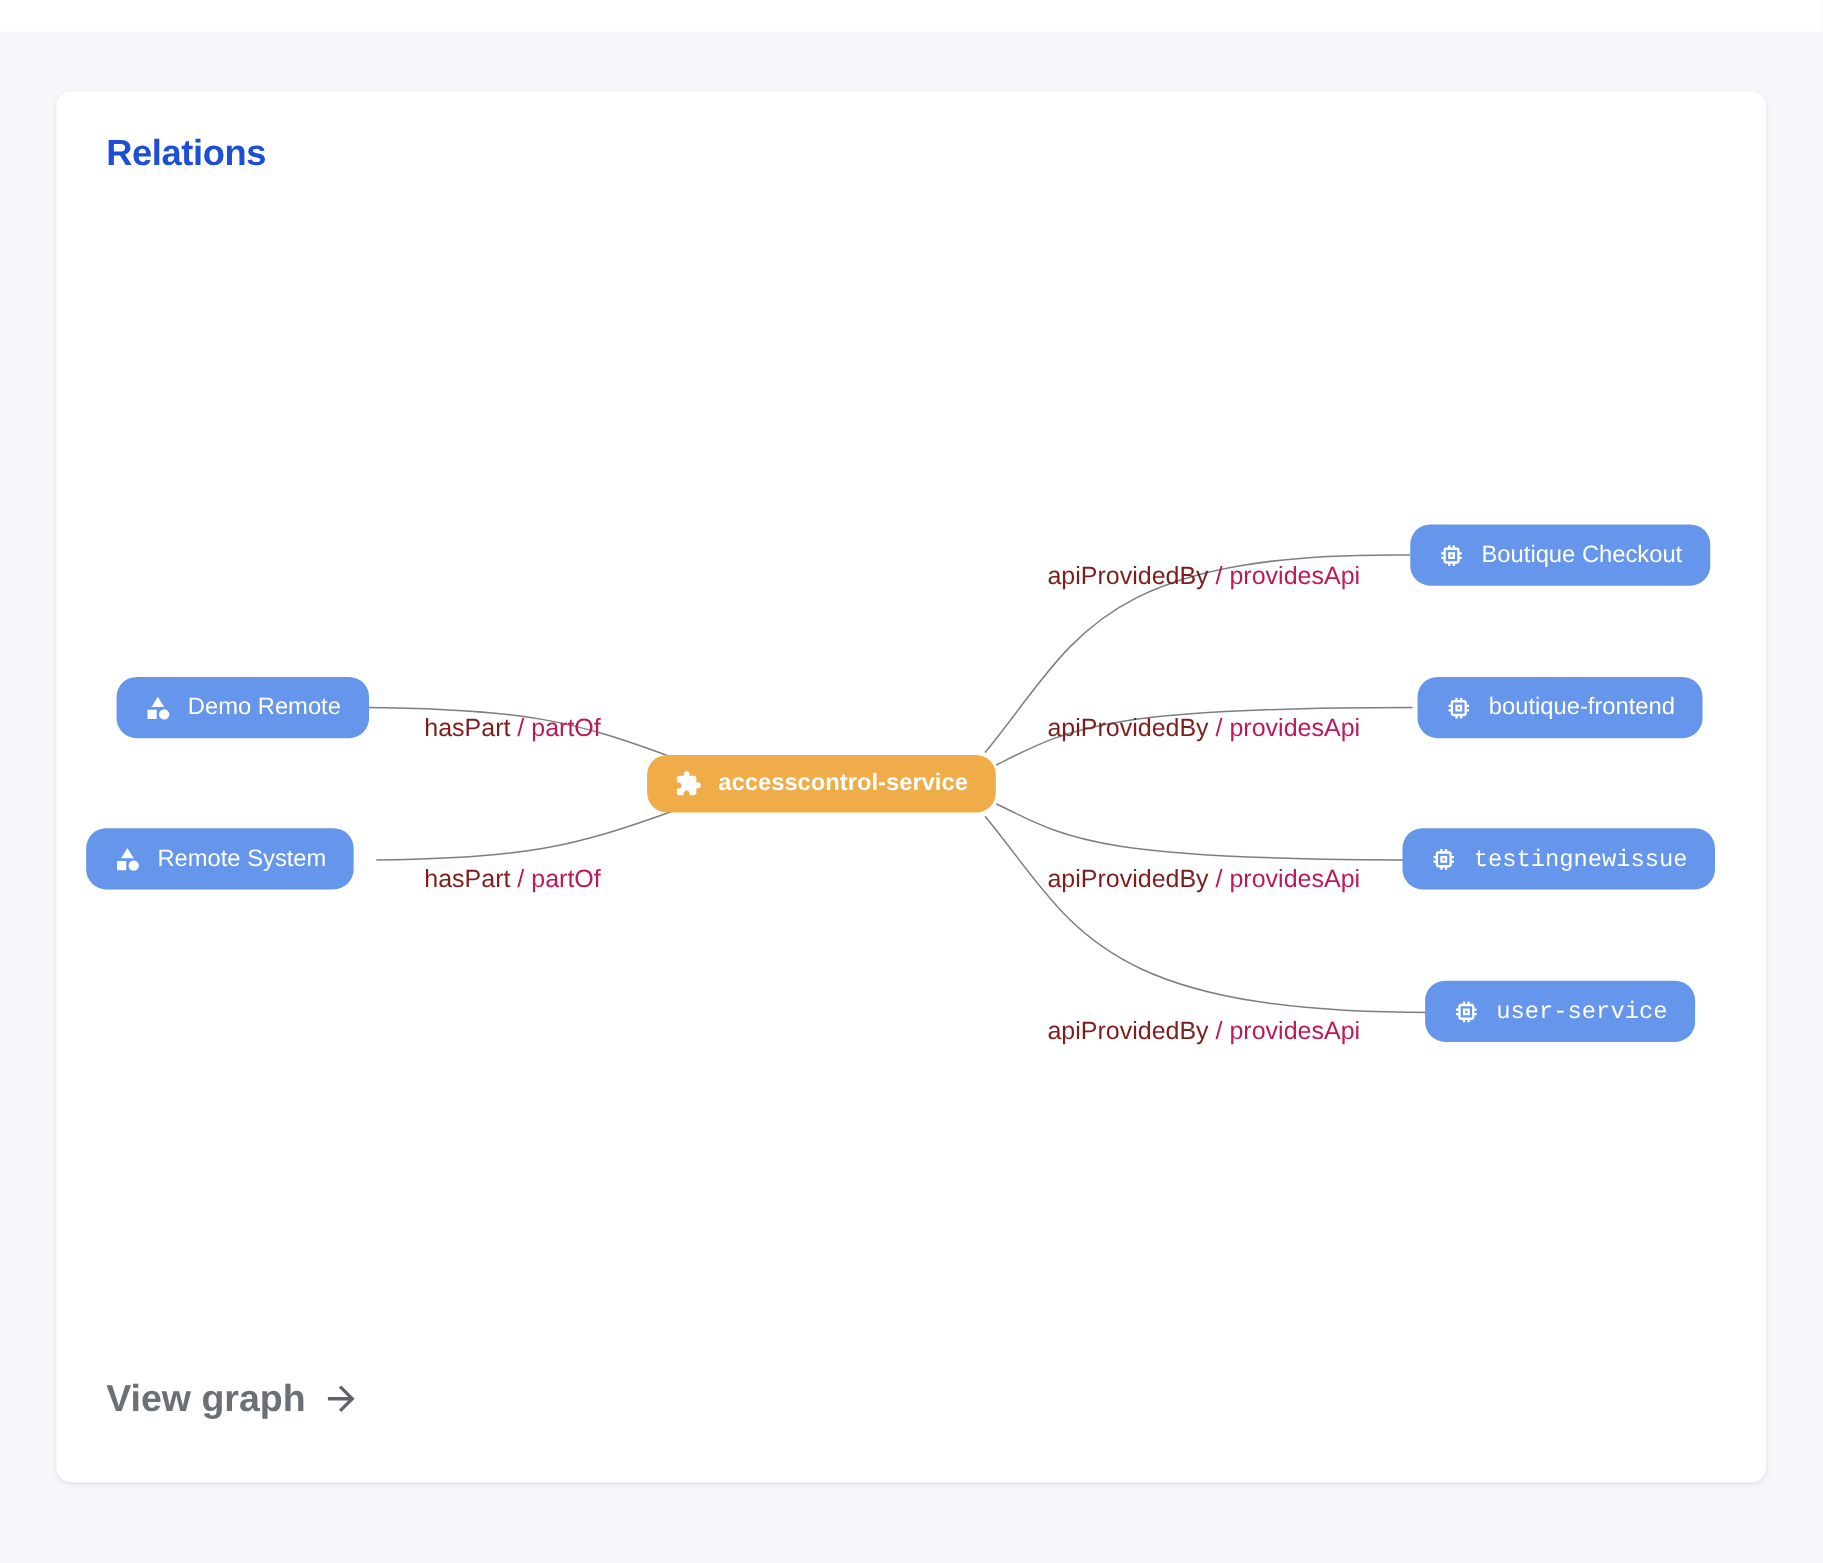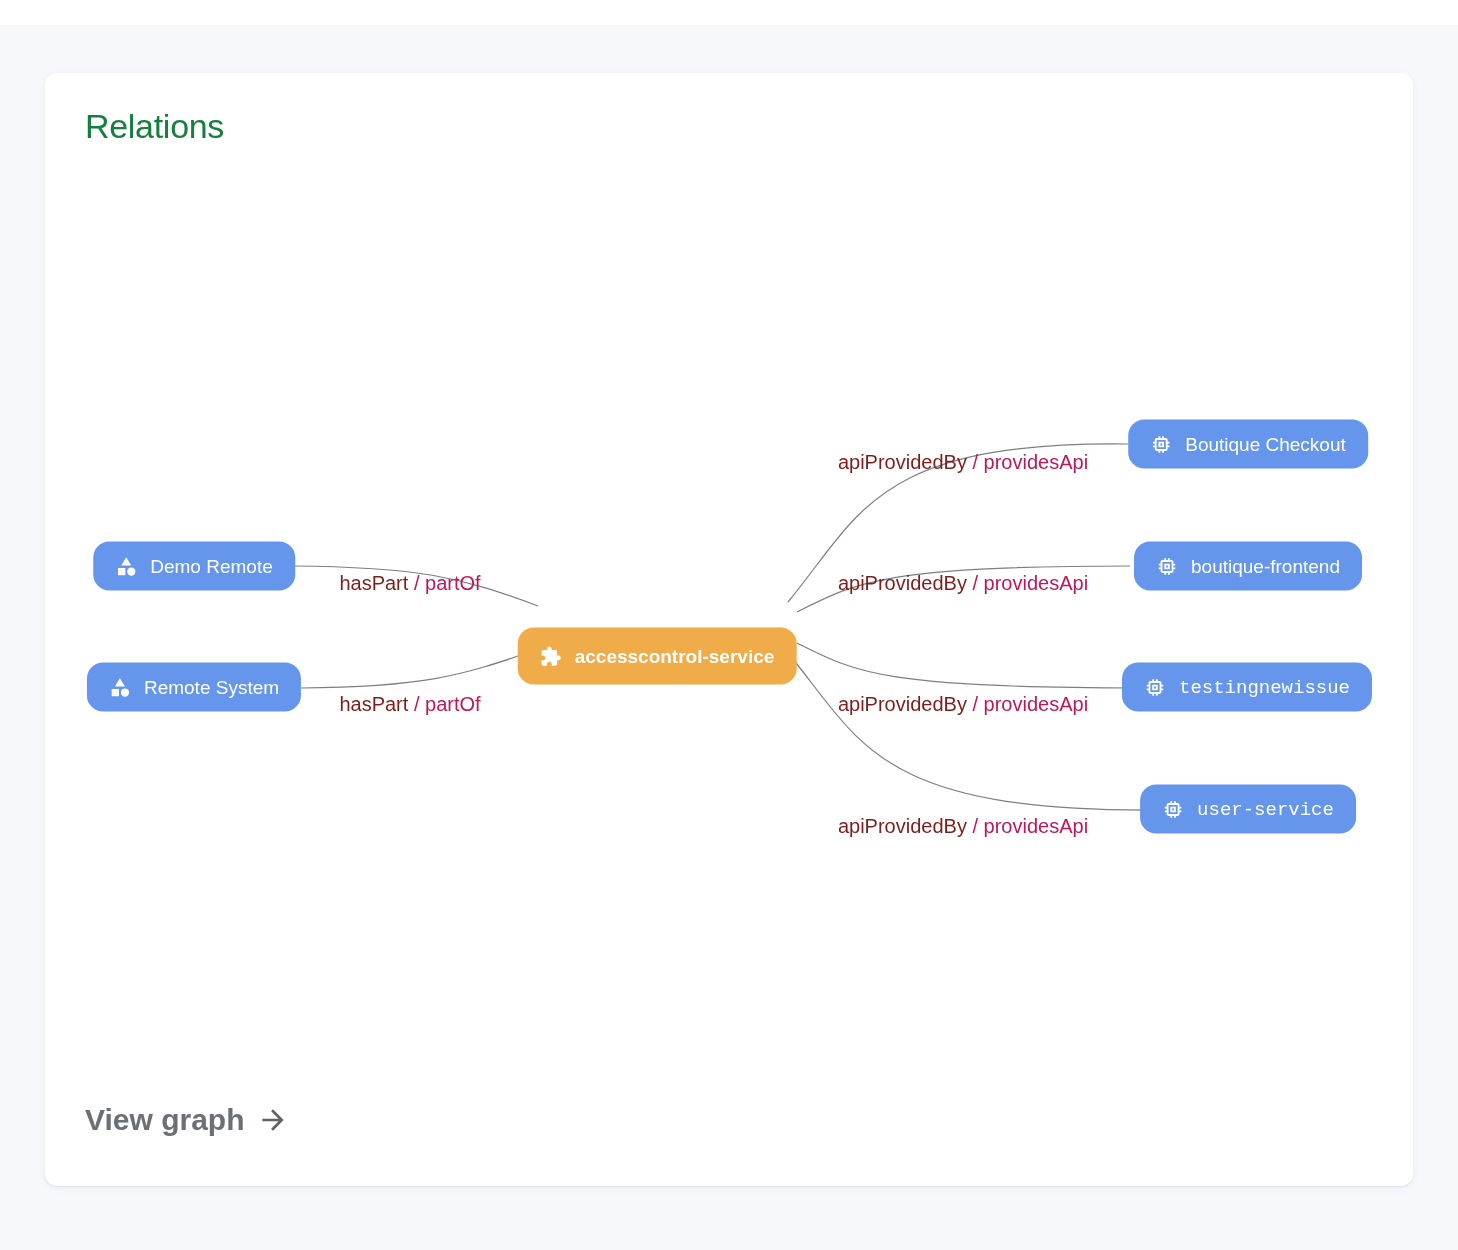--- a/index.html
+++ b/index.html
@@ -18,23 +18,23 @@
     position: absolute;
     left: 45px; top: 73px;
     width: 1368px; height: 1113px;
     background: #ffffff;
     border-radius: 12px;
     box-shadow: 0 1px 2px rgba(16,24,40,.06), 0 2px 8px rgba(16,24,40,.05);
   }
   .card-title {
     position: absolute;
     left: 40px; top: 34px;
-    font-size: 34px;
-    font-weight: 400;
-    color: #15803d;
+    font-size: 29px;
+    font-weight: 700;
+    color: #1d4ed8;
     letter-spacing: -0.3px;
   }
   svg.edges {
     position: absolute; left: 0; top: 0;
     width: 1368px; height: 1113px;
     pointer-events: none;
   }
   svg.edges path {
     fill: none;
     stroke: #7b7e84;
@@ -50,39 +50,38 @@
     border-radius: 16px;
     color: #ffffff;
     font-size: 19px;
     white-space: nowrap;
     transform: translate(-50%, -50%);
     cursor: pointer;
   }
   .node-blue { background: #6596EC; }
   .node-orange {
     background: #EFAC49;
-    height: 57px;
+    height: 46px;
     font-weight: 700;
-    margin-top: 29px;
   }
   .node .icon { display: inline-flex; flex: none; }
   .node .icon svg { width: 22px; height: 22px; fill: #ffffff; }
   .edge-label {
     position: absolute;
     transform: translate(-50%, -50%);
     font-size: 20px;
     white-space: nowrap;
   }
   .edge-label .lbl-primary { color: #7f1d1d; margin-top: 40px; }
   .edge-label .lbl-secondary { color: #be185d; }
   .view-graph {
     position: absolute;
     left: 40px; top: 1030px;
     display: inline-flex;
-    align-items: center;
+    align-items: flex-start;
     gap: 12px;
     font-size: 30px;
     font-weight: 600;
     color: #6b6f76;
     cursor: pointer;
   }
   .view-graph svg { width: 32px; height: 32px; fill: #5f6368; }
 </style>
 </head>
 <body>
@@ -106,21 +105,21 @@
     <span class="icon">
       <svg viewBox="0 0 24 24">
           <path d="M12 2l-5.5 9h11z"></path>
           <circle cx="17.5" cy="17.5" r="4.5"></circle>
           <path d="M3 13.5h8v8H3z"></path>
         </svg>
     </span>
     <span>Demo Remote</span>
   </div>
 
-  <div class="node node-blue" style="left:149px; top:614px;justify-content:center;">
+  <div class="node node-blue" style="left:131px; top:614px;justify-content:center;">
     <span class="icon">
       <svg viewBox="0 0 24 24">
           <path d="M12 2l-5.5 9h11z"></path>
           <circle cx="17.5" cy="17.5" r="4.5"></circle>
           <path d="M3 13.5h8v8H3z"></path>
         </svg>
     </span>
     <span>Remote System</span>
   </div>
 

